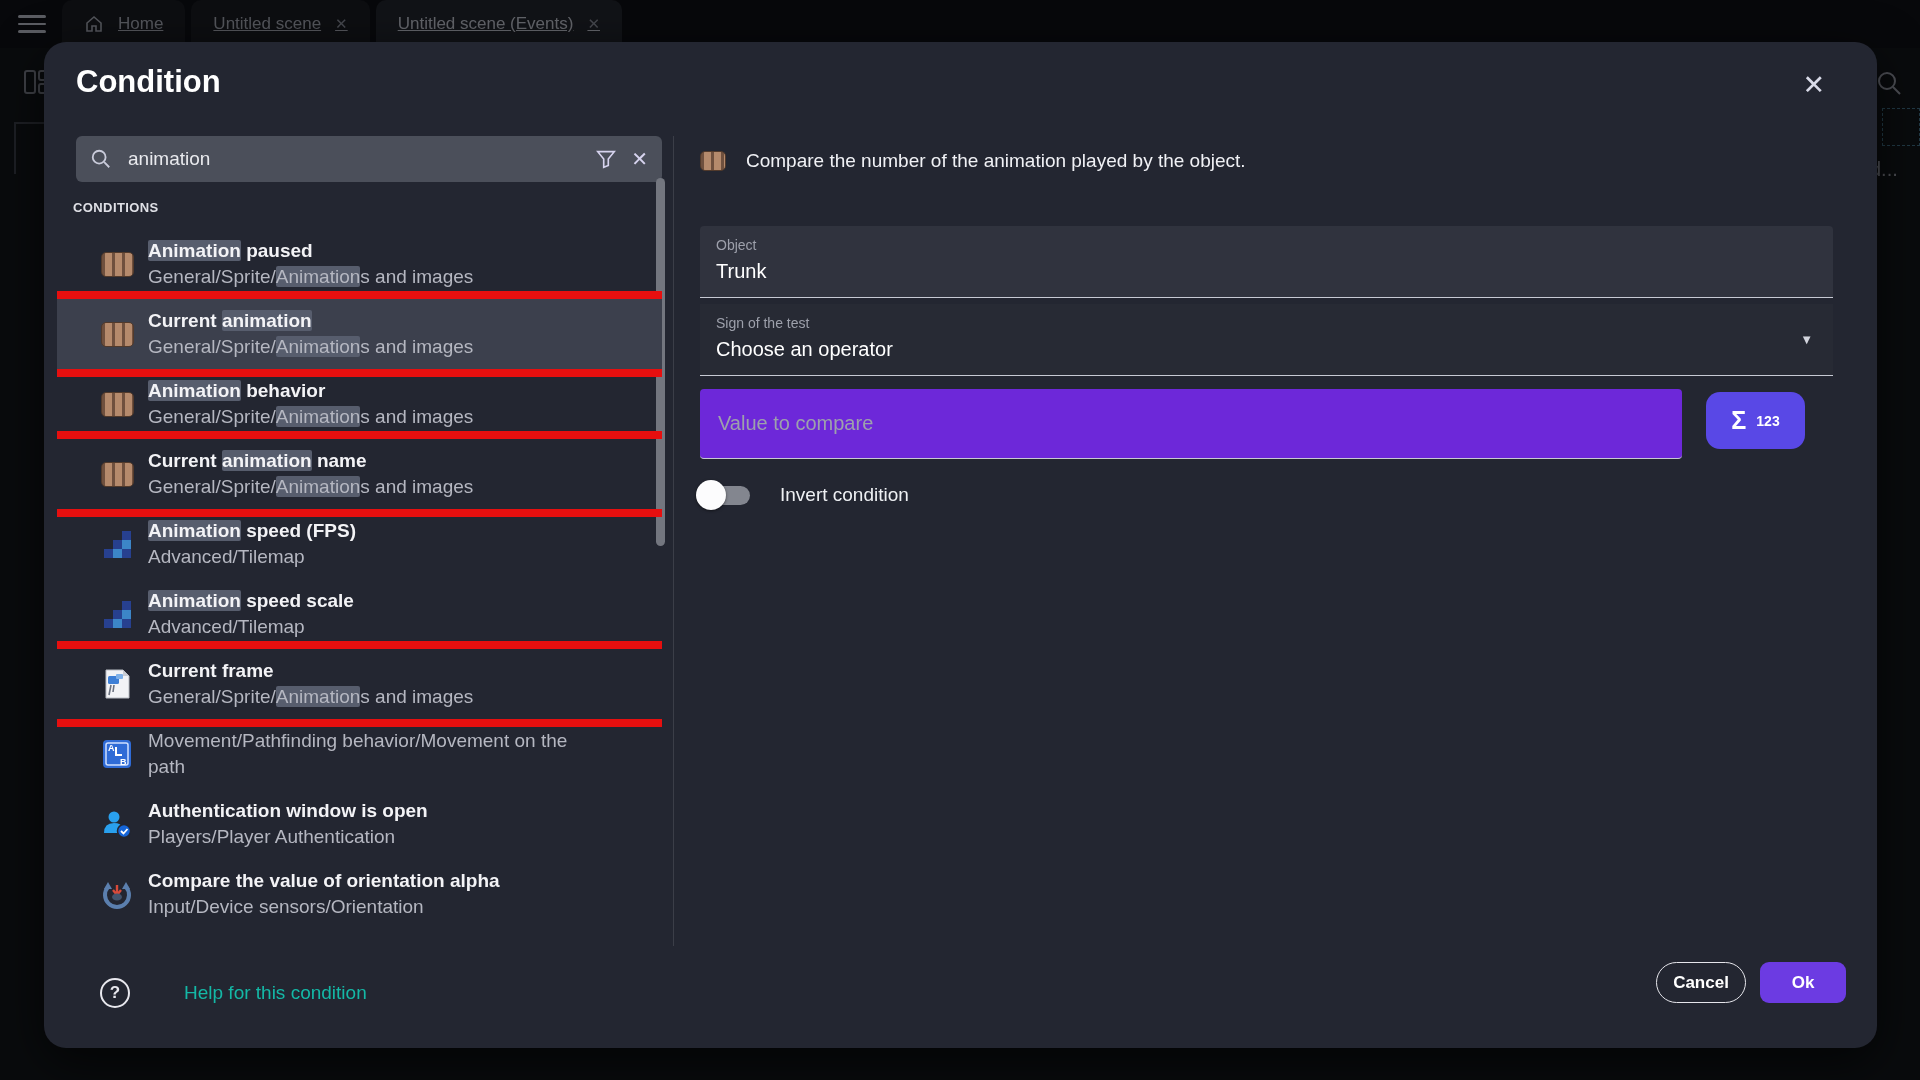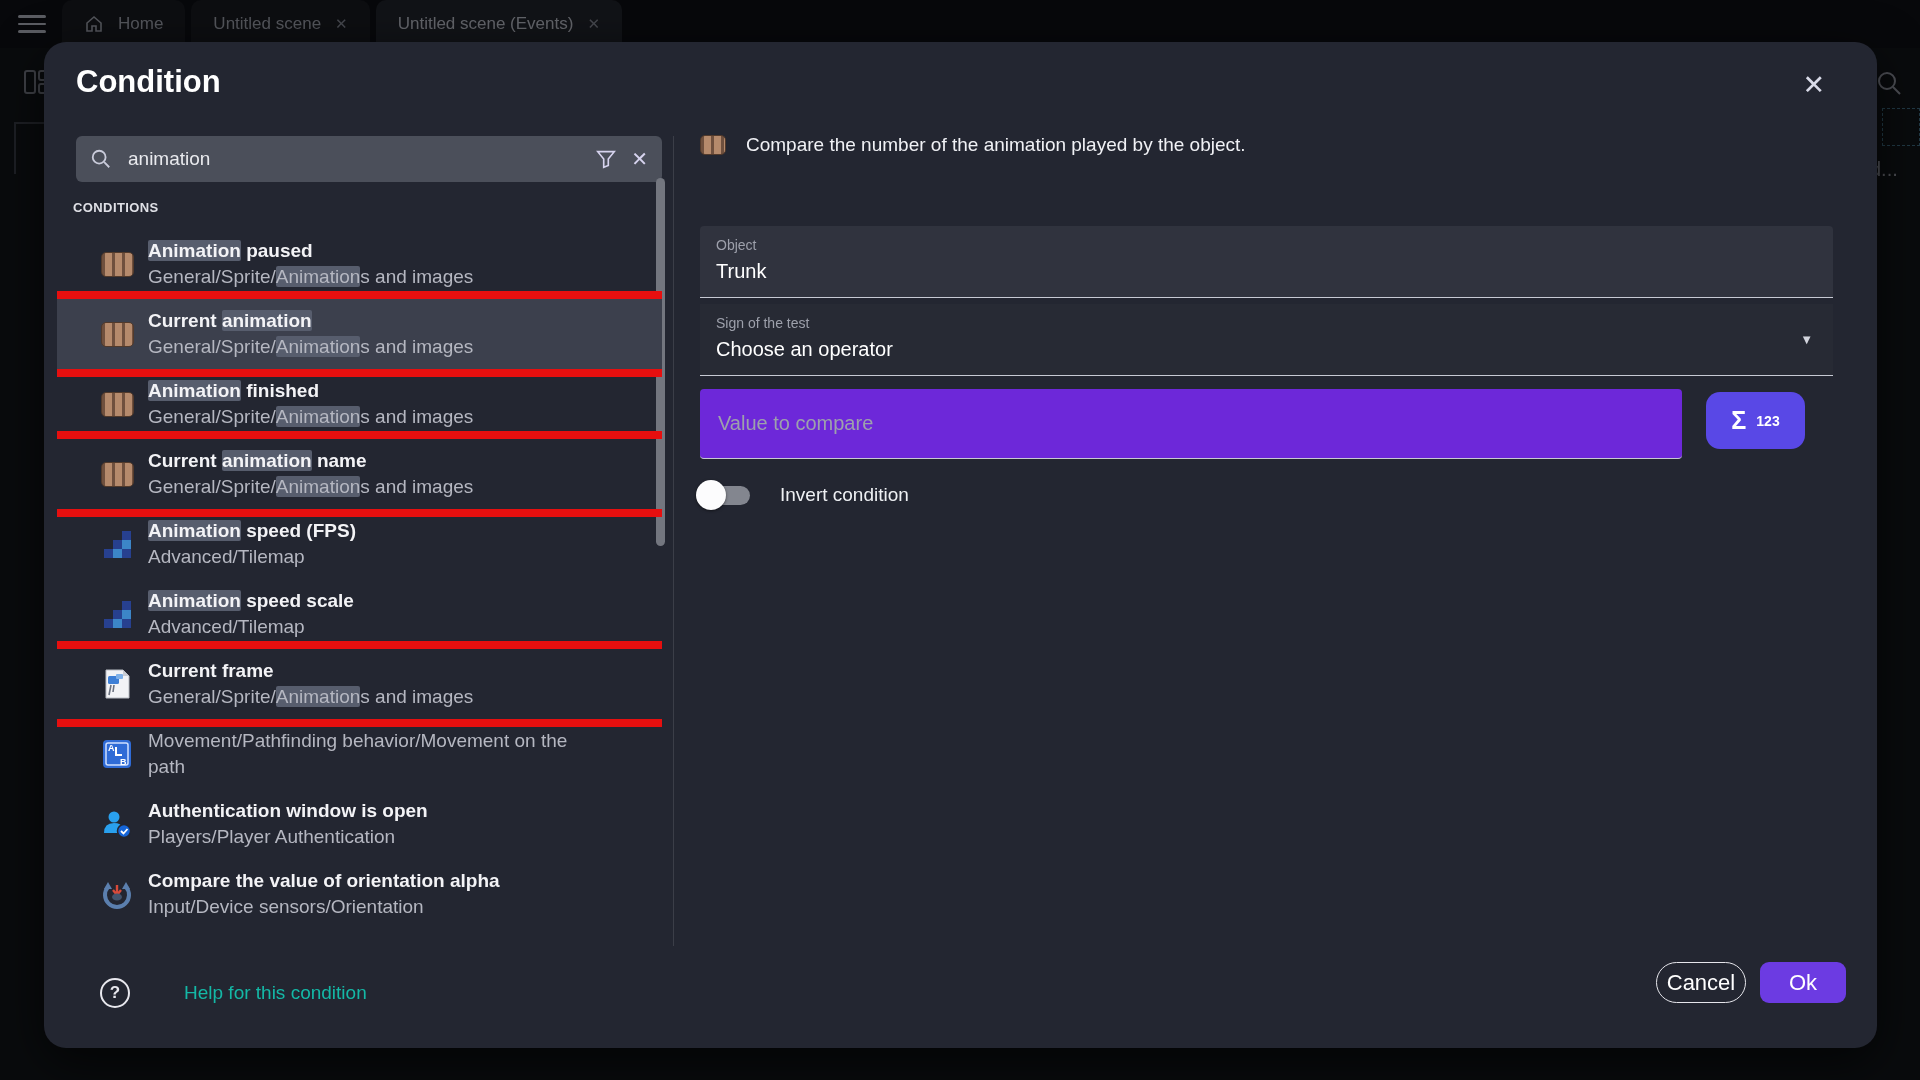--- a/index.html
+++ b/index.html
@@ -9,21 +9,21 @@
     background:#0e0f12; font-family:"Liberation Sans", sans-serif;
     -webkit-font-smoothing:antialiased;
   }
 
   
   .bg { position:absolute; inset:0; }
   .topbar { position:absolute; top:0; left:0; right:0; height:48px; background:#0a0a0d; }
   .hamburger { position:absolute; left:18px; top:15px; width:28px; height:18px; display:flex; flex-direction:column; justify-content:space-between; }
   .hamburger span { display:block; height:2.6px; background:#b9bbc4; border-radius:2px; }
   .tabs { position:absolute; left:62px; top:0; display:flex; gap:6px; height:48px; }
-  .tab { display:flex; align-items:center; gap:14px; padding:0 22px; background:#15151a; border-radius:10px 10px 0 0; color:#a9abb5; font-size:17px; }
+  .tab { display:flex; align-items:center; gap:14px; padding:0 22px; background:#15151a; border-radius:10px 10px 0 0; color:#a9abb5; font-size:17px;text-decoration:underline; }
   .tab.active { background:#1f2026; color:#c8cad4; }
   .tab .tab-x { font-size:15px; color:#8b8d98; cursor:pointer; }
   .rail-icon { position:absolute; left:24px; top:70px; }
   .frag { position:absolute; left:14px; top:122px; width:46px; height:52px; border-left:2px solid #3a3c44; border-top:2px solid #3a3c44; }
   .bg-search { position:absolute; left:1876px; top:70px; }
   .bg-dashed { position:absolute; left:1882px; top:108px; width:38px; height:38px; border:1px dashed #3f7086; }
   .bg-clipped { position:absolute; left:1870px; top:158px; font-size:20px; color:#9b9da6; }
   .backdrop { position:absolute; inset:0; background:rgba(6,7,10,.52); }
 
   
@@ -44,21 +44,21 @@
   .row.selected { background:#3c404d; }
   .row.annotated { outline:8px solid #e60f0f; }
   .row .icon { flex:0 0 36px; display:flex; justify-content:center; align-items:center; }
   .row .texts { max-width:432px; }
   .row .title { font-size:19px; font-weight:700; color:#f3f3f6; line-height:26px; }
   .row .sub { font-size:19px; font-weight:400; color:#b5b7c1; line-height:26px; }
   .hl { background:#575d6d; border-radius:2px; }
   .ic-film { width:33px; height:25px; border-radius:5px; border:1px solid #523a2b; background:repeating-linear-gradient(90deg,#6f503e 0 3px,#b58a6c 3px 10px); }
 
   
-  .desc-row { position:absolute; left:656px; top:92px; display:flex; align-items:center; gap:20px;text-align:center; }
+  .desc-row { position:absolute; left:656px; top:108px; display:flex; align-items:center; gap:20px;text-align:center; }
   .desc-row .ic-film { width:26px; height:20px; }
   .desc-text { font-size:19px; color:#f0f1f5; }
   .field { position:absolute; left:656px; width:1133px; padding:11px 16px; border-bottom:1px solid #c7cad4; cursor:pointer; }
   .field .flabel { font-size:14px; color:#9da0ab; }
   .field .fvalue { font-size:20px; color:#ffffff; margin-top:7px; }
   .f-object { top:184px; height:72px; background:#30333e; border-radius:4px 4px 0 0; }
   .f-operator { top:262px; height:72px; background:#272a34; }
   .caret { position:absolute; right:20px; top:28px; font-size:13px; color:#d2d4dd; }
   .f-value { position:absolute; left:656px; top:347px; width:982px; height:70px; background:#6d28d9; border-radius:4px; border-bottom:1px solid #c7cad4; display:flex; align-items:center; padding:0 16px; }
   .f-value input { flex:1; background:transparent; border:none; outline:none; font-size:20px; color:#ffffff; font-family:inherit; }
@@ -70,21 +70,21 @@
   .toggle-row { position:absolute; left:652px; top:436px; display:flex; align-items:center; gap:26px; }
   .switch { position:relative; width:58px; height:34px; cursor:pointer; }
   .switch .track { position:absolute; left:4px; top:8px; width:50px; height:19px; background:#83868f; border-radius:10px; }
   .switch .thumb { position:absolute; left:0; top:2px; width:30px; height:30px; background:#fcfcfd; border-radius:50%; box-shadow:0 1px 3px rgba(0,0,0,.5); }
   .toggle-label { font-size:19px; color:#eef0f3; }
 
   
   .help-row { position:absolute; left:56px; top:936px; display:flex; align-items:center; gap:18px; cursor:pointer; }
   .help-q { width:30px; height:30px; border:2px solid #e8e8ee; border-radius:50%; color:#e8e8ee; font-size:17px; font-weight:700; display:flex; align-items:center; justify-content:center; }
   .help-label { font-size:19px; font-weight:400; color:#14b8a6;margin-left:36px; }
-  .btn { position:absolute; top:920px; height:41px; font-family:inherit; font-size:22px; font-weight:400; color:#ffffff; cursor:pointer; }
+  .btn { position:absolute; top:920px; height:41px; font-family:inherit; font-size:17px; font-weight:700; color:#ffffff; cursor:pointer; }
   .btn-cancel { left:1612px; width:90px; background:transparent; border:1.5px solid #e6e6ec; border-radius:21px; }
   .btn-ok { left:1716px; width:86px; background:#6c3be2; border:none; border-radius:9px; }
 </style>
 </head>
 <body>
 
 <div class="bg">
   <div class="topbar">
     <div class="hamburger">
         <span></span>
@@ -170,21 +170,21 @@
           <div class="texts">
             <div class="title"><span>Current </span><span class="hl">animation</span></div>
             <div class="sub"><span>General/Sprite/</span><span class="hl">Animation</span><span>s and images</span></div>
           </div>
         </div>
         <div class="row">
           <span class="icon">
             <span class="ic-film"></span>
           </span>
           <div class="texts">
-            <div class="title"><span class="hl">Animation</span><span> finished</span></div>
+            <div class="title"><span class="hl">Animation</span><span> behavior</span></div>
             <div class="sub"><span>General/Sprite/</span><span class="hl">Animation</span><span>s and images</span></div>
           </div>
         </div>
         <div class="row annotated">
           <span class="icon">
             <span class="ic-film"></span>
           </span>
           <div class="texts">
             <div class="title"><span>Current </span><span class="hl">animation</span><span> name</span></div>
             <div class="sub"><span>General/Sprite/</span><span class="hl">Animation</span><span>s and images</span></div>

